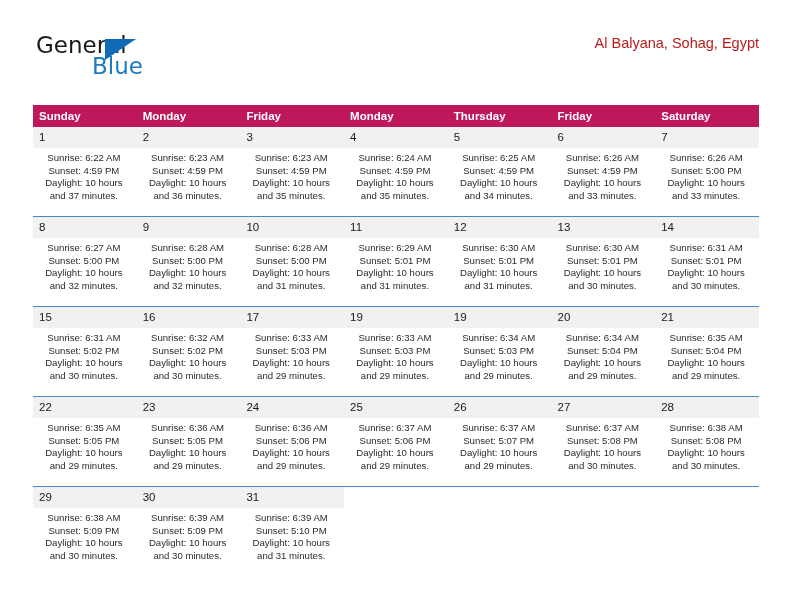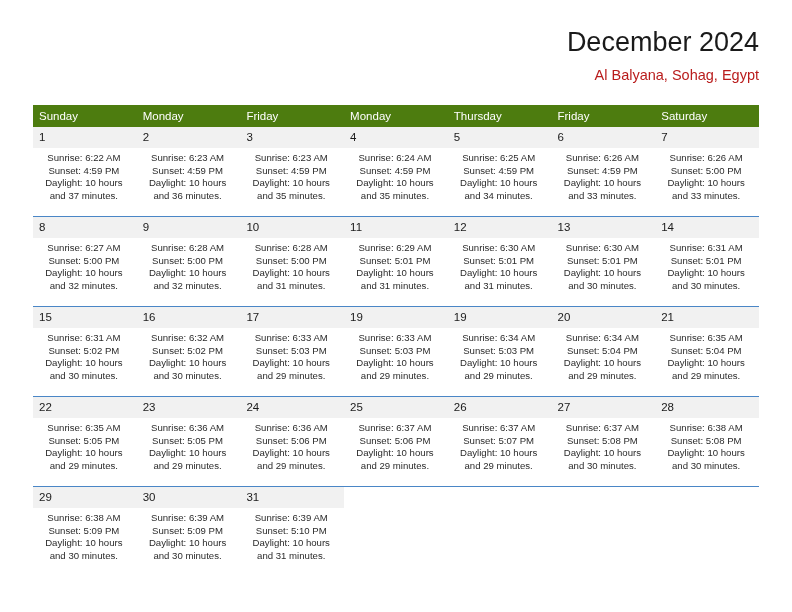--- a/index.html
+++ b/index.html
@@ -90,24 +90,24 @@
   
   .cal {
     position: absolute;
     left: 33px;
     top: 105px;
     width: 726px;
     border-collapse: collapse;
     table-layout: fixed;
   }
   .cal th {
-    background: #4d7c0f;
+    background: #be185d;
     color: #ffffff;
     font-size: 11.5px;
-    font-weight: 400;
+    font-weight: 700;
     text-align: left;
     padding: 5px 0 5px 6px;
     height: 11px;
     border: none;
   }
   .cal td {
     vertical-align: top;
     padding: 0;
     border: none;
     border-top: 1px solid #4a86c6;
@@ -139,23 +139,27 @@
     white-space: nowrap;
   }
 </style>
 </head>
 <body>
 
 <div class="page">
 
   <div class="top">
 
+    <div class="logo">
+      <span class="logo-general">General</span>
+      <span class="logo-tri"></span>
+      <span class="logo-blue">Blue</span>
+    </div>
 
     <div class="title-block">
-      <div class="cal-title">December 2024</div>
       <div class="cal-subtitle">Al Balyana, Sohag, Egypt</div>
     </div>
 
   </div>
 
   <table class="cal">
     <thead>
       <tr>
         <th>Sunday</th>
         <th>Monday</th>

